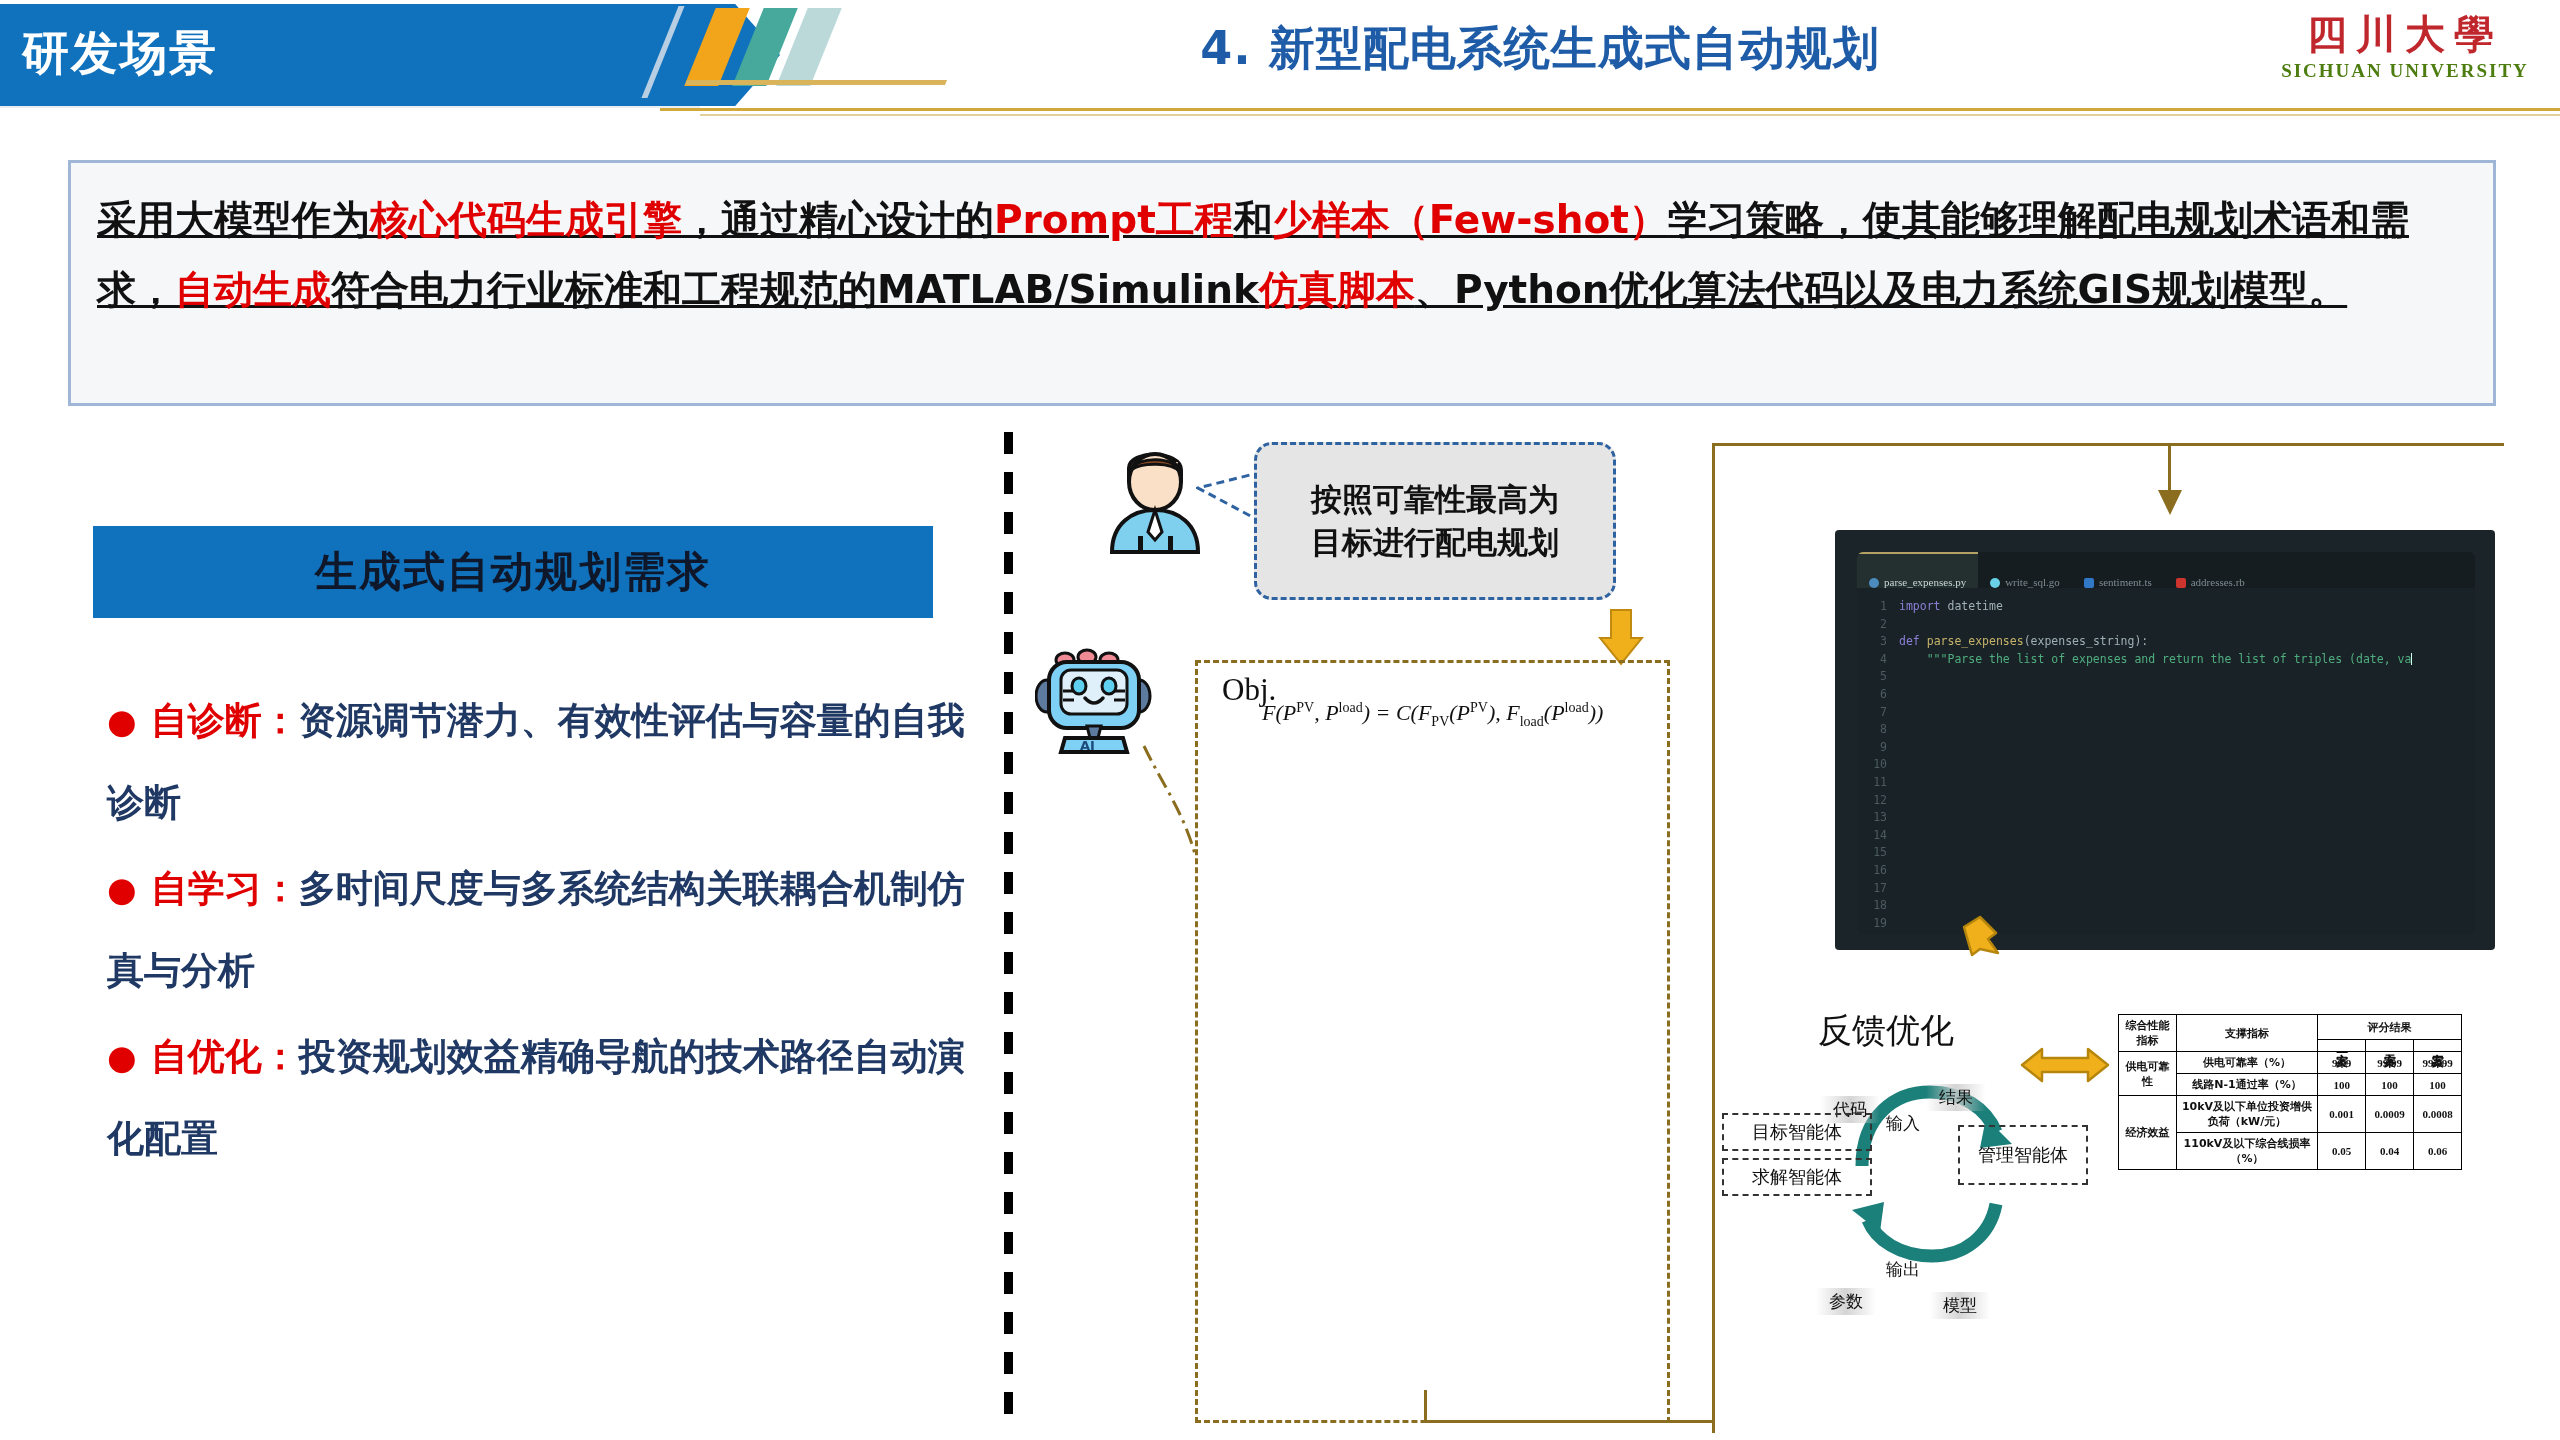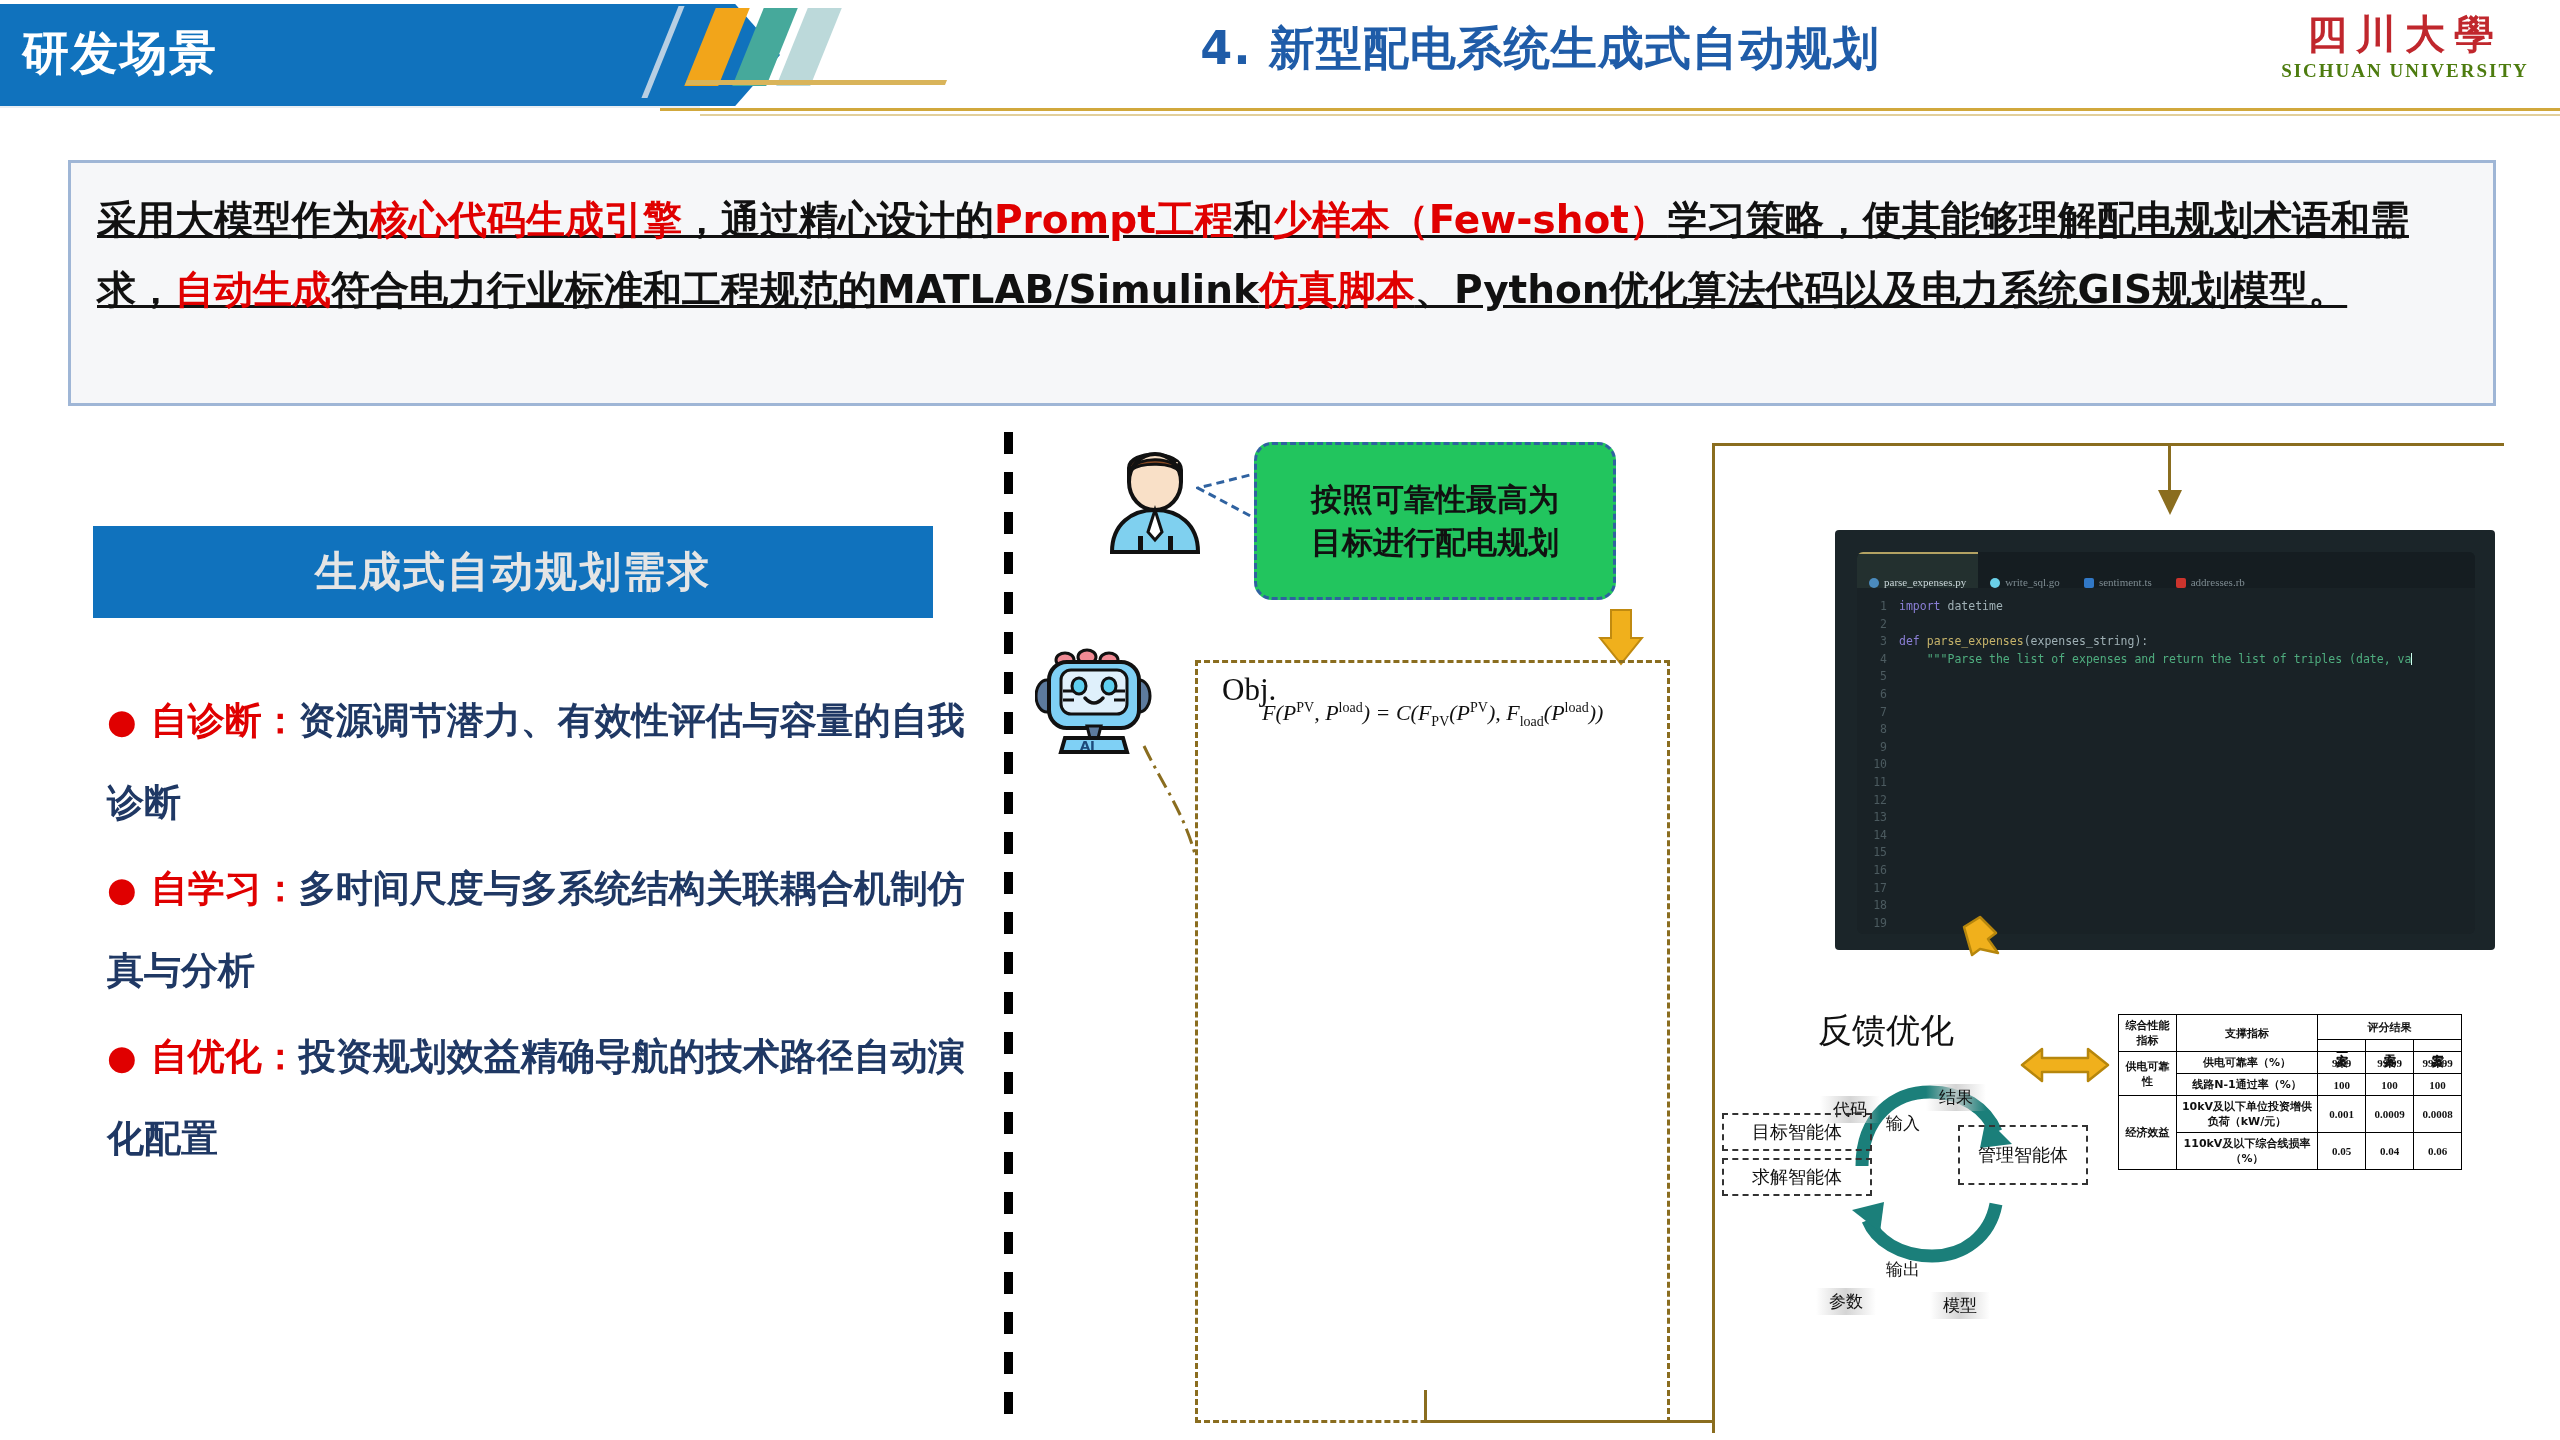--- a/index.html
+++ b/index.html
@@ -89,21 +89,21 @@
   #summary-text {
     font-size: 39px; font-weight: bold; line-height: 70px;
     color: #111; font-family: "DejaVu Sans", sans-serif; text-decoration: underline;
   }
   .red { color: #e00000; }
 
   
   #left-title {
     position: absolute; left: 93px; top: 526px;
     width: 840px; height: 92px;
-    background: #1072bd; color: #e5e5e5;
+    background: #1072bd; color: #0f172a;
     font-size: 42px; font-weight: bold;
     display: flex; align-items: center; justify-content: center;
     font-family: "DejaVu Sans", sans-serif;
     letter-spacing: 2px;
   }
   #left-bullets {
     position: absolute; left: 107px; top: 680px; width: 860px;
   }
   .bullet-block {
     font-size: 37px; font-weight: bold; color: #1f3864;
@@ -122,21 +122,21 @@
     background: repeating-linear-gradient(to bottom, #000 0 22px, transparent 22px 40px);
   }
 
   
   #person-icon { position: absolute; left: 1102px; top: 440px; width: 106px; height: 116px; }
 
   
   #speech-bubble {
     position: absolute; left: 1254px; top: 442px;
     width: 362px; height: 158px;
-    background: #22c55e; border: 3px dashed #2f62a0; border-radius: 18px;
+    background: #e5e5e5; border: 3px dashed #2f62a0; border-radius: 18px;
     display: flex; flex-direction: column; align-items: center; justify-content: center;
     color: #111; font-size: 31px; font-weight: bold; line-height: 43px;
     font-family: "DejaVu Sans", sans-serif; text-align: center;
   }
   #speech-tail {
     position: absolute; left: 1196px; top: 470px; width: 66px; height: 54px;
   }
 
   
   #arrow-down-1 {

